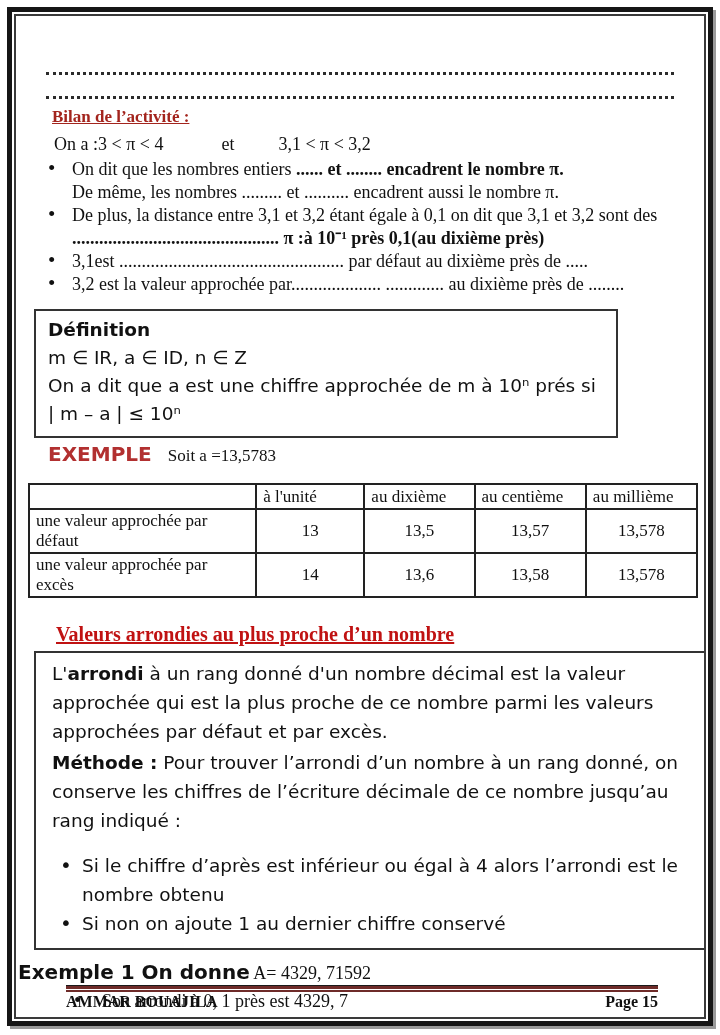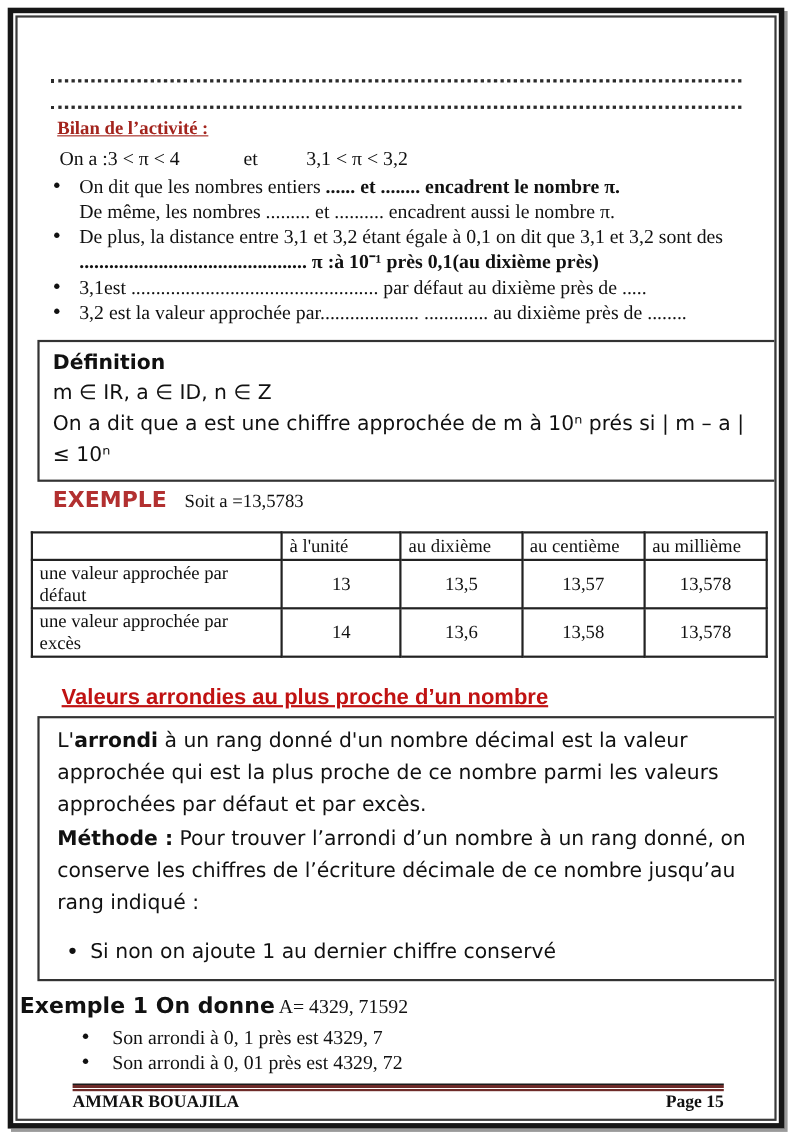--- a/index.html
+++ b/index.html
@@ -23,39 +23,39 @@
   .intro{margin:7px 0 2px 12px;font-size:18px;}
   .intro .gap1{display:inline-block;width:58px;}
   .intro .gap2{display:inline-block;width:44px;}
 
   .blist{margin-top:3px;}
   .b{position:relative;padding-left:30px;font-size:18px;line-height:23px;margin:0;}
   .b::before{content:"\2022";position:absolute;left:6px;top:-1px;font-size:21px;}
   .b.nob::before{content:"";}
   .bold{font-weight:bold;}
 
-  .defbox{box-sizing:border-box;margin:13px -26px 0 -8px;width:672px;
+  .defbox{box-sizing:border-box;margin:13px -26px 0 -8px;width:584px;
           border:2px solid #333;padding:5px 12px 8px 12px;
           font-size:18.5px;line-height:28px;}
   .defbox .t{font-weight:bold;}
 
   .exline{margin:4px 0 0 6px;}
   .exlabel{color:var(--exemple_red,#b23030);font-weight:bold;font-size:20px;}
   .exval{font-size:17px;margin-left:16px;}
 
   table.vals{border-collapse:collapse;margin:17px 0 0 -14px;width:670px;
              font-size:17px;}
   table.vals th,table.vals td{border:2px solid #222;padding:1px 6px;height:21px;}
   table.vals th{font-weight:normal;text-align:left;}
   table.vals td.lbl{text-align:left;width:240px;border-radius:16px;}
   table.vals td.num{text-align:center;width:104px;}
 
   .sec-heading{margin:25px 0 0 14px;font-size:20px;font-weight:bold;
                color:var(--accent_red,#c01212);text-decoration:underline;
-               font-family:Liberation Sans, sans-serif;}
+               font-family:Liberation Serif, serif;}
   .arrbox{box-sizing:border-box;margin:5px -26px 0 -8px;width:672px;
           border:2px solid #333;padding:6px 16px 10px 16px;
           font-size:18.5px;line-height:29px;}
   .arrbox p{margin:0;}
   .arrbox .meth{margin-top:2px;margin-bottom:16px;}
   .arrbox .ab{position:relative;padding-left:30px;}
   .arrbox .ab::before{content:"\2022";position:absolute;left:8px;top:0;font-size:20px;}
 
   .ex1-heading{margin:9px 0 0 -24px;font-size:20px;line-height:26px;}
   .ex1-heading .hb{font-weight:bold;font-family:"DejaVu Sans", sans-serif;}
@@ -127,20 +127,21 @@
           <td class="num">13,578</td>
         </tr>
       </tbody>
         </table>
 
       <h2 class="sec-heading">Valeurs arrondies au plus proche d’un nombre</h2>
 
       <div class="arrbox comic">
         <p><span>L'</span><span class="bold">arrondi</span><span>  à un rang donné d'un nombre décimal est la valeur approchée qui est la plus proche de ce nombre parmi les valeurs approchées par défaut et par excès.</span></p>
         <p class="meth"><span class="bold">Méthode :</span><span> Pour trouver l’arrondi d’un nombre à un rang donné, on conserve les chiffres de l’écriture décimale de ce nombre jusqu’au rang indiqué :</span></p>
+        <p class="ab">Si le chiffre d’après est inférieur ou égal à 4 alors l’arrondi est le nombre obtenu</p>
         <p class="ab">Si non on ajoute 1 au dernier chiffre conservé</p>
       </div>
 
       <p class="ex1-heading"><span class="hb">Exemple 1 On donne</span><span class="hv"> A= 4329, 71592</span></p>
 
       <div class="ex1-list serif">
         <p class="b">Son arrondi à 0, 1 près est 4329, 7</p>
         <p class="b">Son arrondi à 0, 01 près est 4329, 72</p>
 
       </div>

